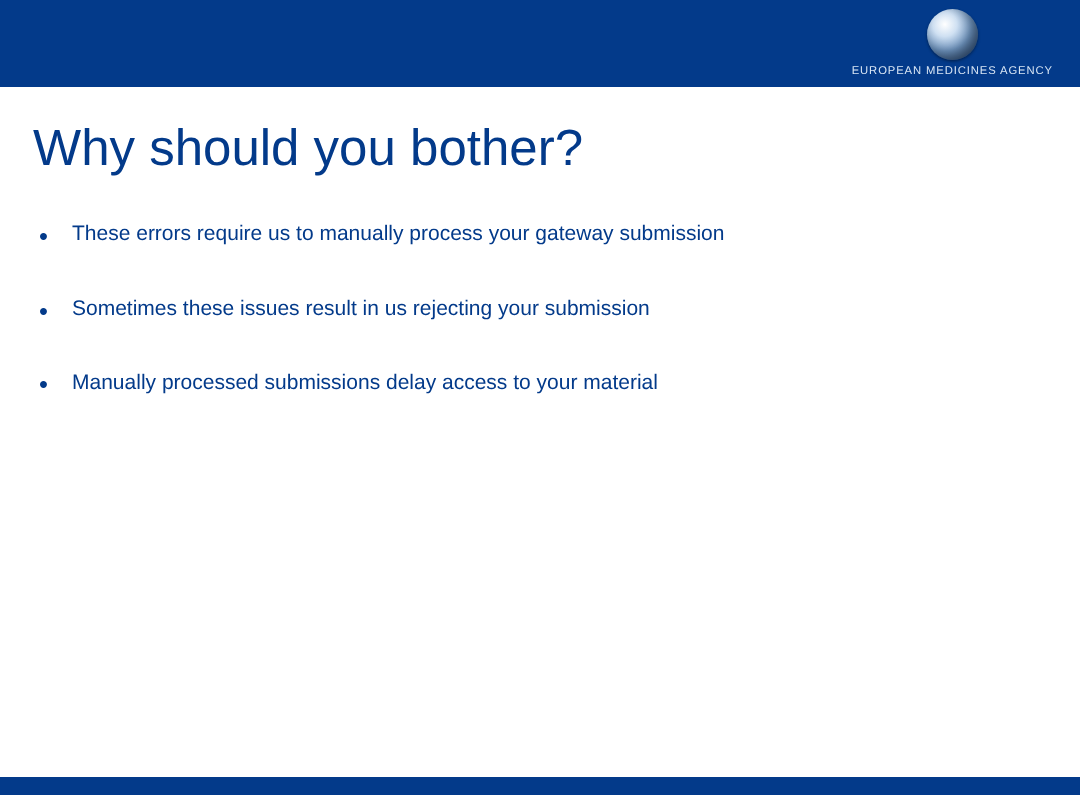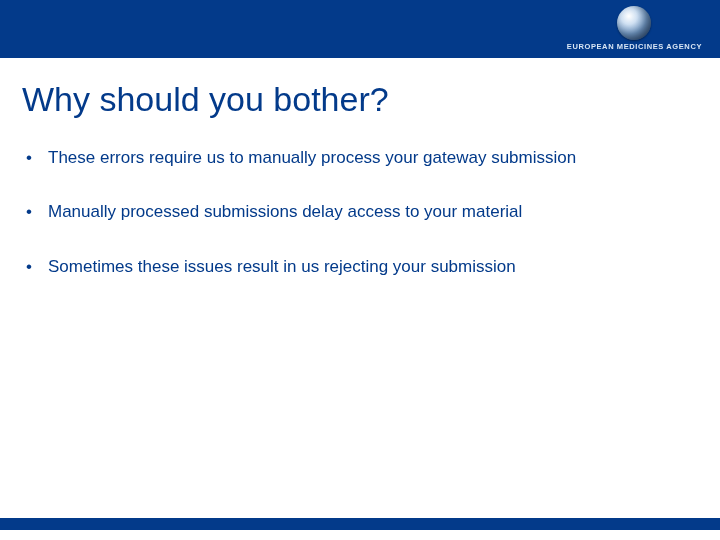--- a/index.html
+++ b/index.html
@@ -6,23 +6,23 @@
   html, body { width: 720px; height: 540px; font-family: Verdana, Geneva, sans-serif; background: #fff; }
   .slide { width: 720px; height: 540px; position: relative; overflow: hidden; }
   .header-bar { height: 58px; background: #033a8a; position: relative; }
   .logo-wrap { position: absolute; right: 18px; top: 6px; display: flex; flex-direction: column; align-items: center; }
   .logo-circle {
     width: 34px; height: 34px; border-radius: 50%;
     background: radial-gradient(circle at 35% 30%, #ffffff 0%, #cfe0f2 25%, #6e94bf 55%, #1e3f6e 100%);
     box-shadow: inset -4px -4px 8px rgba(0,0,0,0.35), 0 1px 2px rgba(0,0,0,0.4);
     margin-bottom: 2px;
   }
-  .logo-text { color: #d9e6f5; font-size: 7.5px; letter-spacing: 0.6px; font-weight: 700; white-space: nowrap; }
+  .logo-text { color: #d9e6f5; font-size: 7.5px; letter-spacing: 0.6px; font-weight: 400; white-space: nowrap; }
   .title { color: #033a8a; font-size: 34px; font-weight: 400; padding: 22px 0 0 22px; }
-  .content { padding: 26px 24px 0 24px; color: #033a8a; font-size: 17px; line-height: 1.55; }
+  .content { padding: 26px 24px 0 24px; color: #033a8a; font-size: 14px; line-height: 1.55; }
   .content ul { list-style: none; }
   .content li { position: relative; padding-left: 24px; margin-bottom: 28px; }
   .content li::before {
     content: "•"; position: absolute; left: 2px; top: 0; color: #033a8a; font-size: 17px;
   }
   .footer-bar { position: absolute; left: 0; bottom: 10px; width: 720px; height: 12px; background: #033a8a; }
 </style>
 </head>
 <body>
 
@@ -33,19 +33,19 @@
       <div class="logo-circle"></div>
       <div class="logo-text">EUROPEAN MEDICINES AGENCY</div>
     </div>
   </div>
 
   <h1 class="title">Why should you bother?</h1>
 
   <div class="content">
     <ul>
       <li>These errors require us to manually process your gateway submission</li>
+      <li>Sometimes these issues result in us rejecting your submission</li>
       <li>Manually processed submissions delay access to your material</li>
-      <li>Sometimes these issues result in us rejecting your submission</li>
     </ul>
   </div>
 
   <div class="footer-bar"></div>
 </div>
 
 </body></html>

